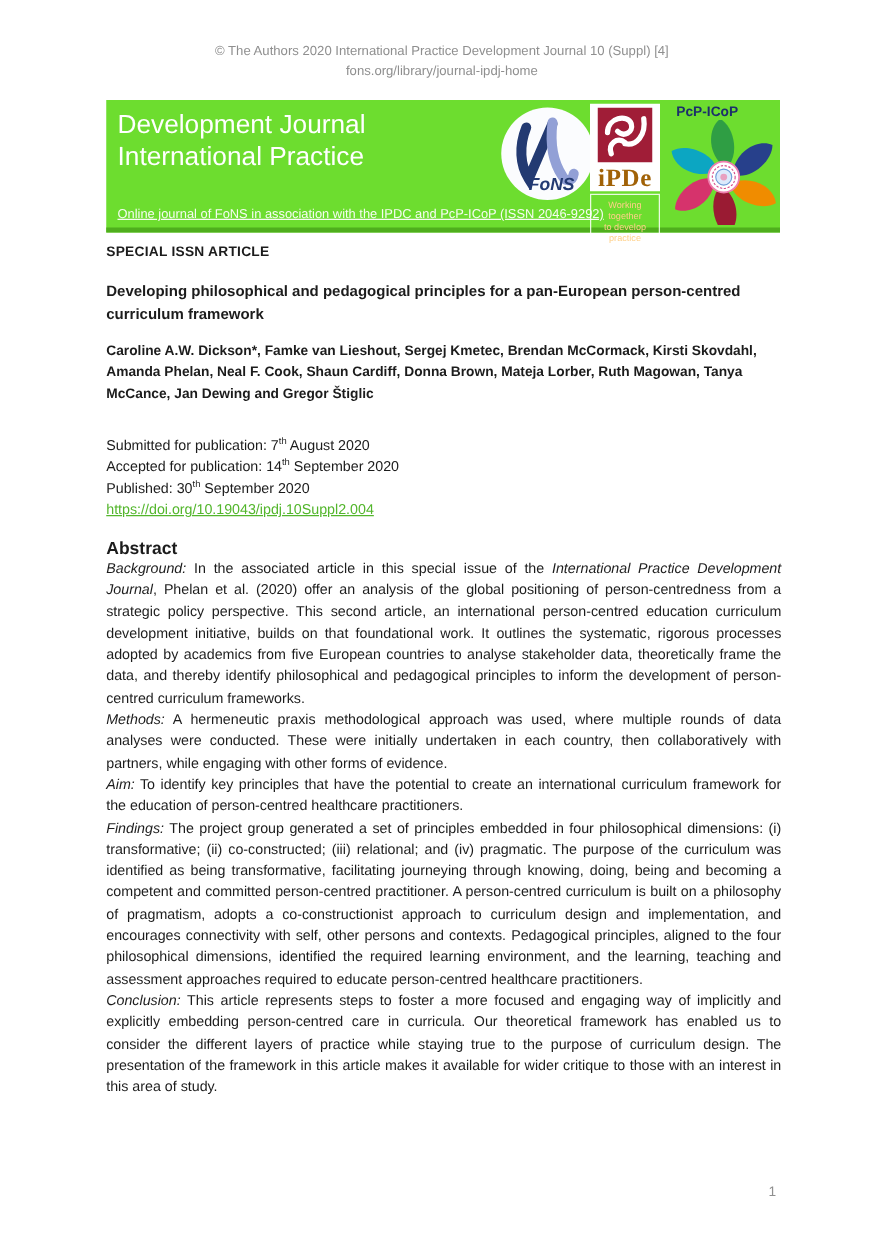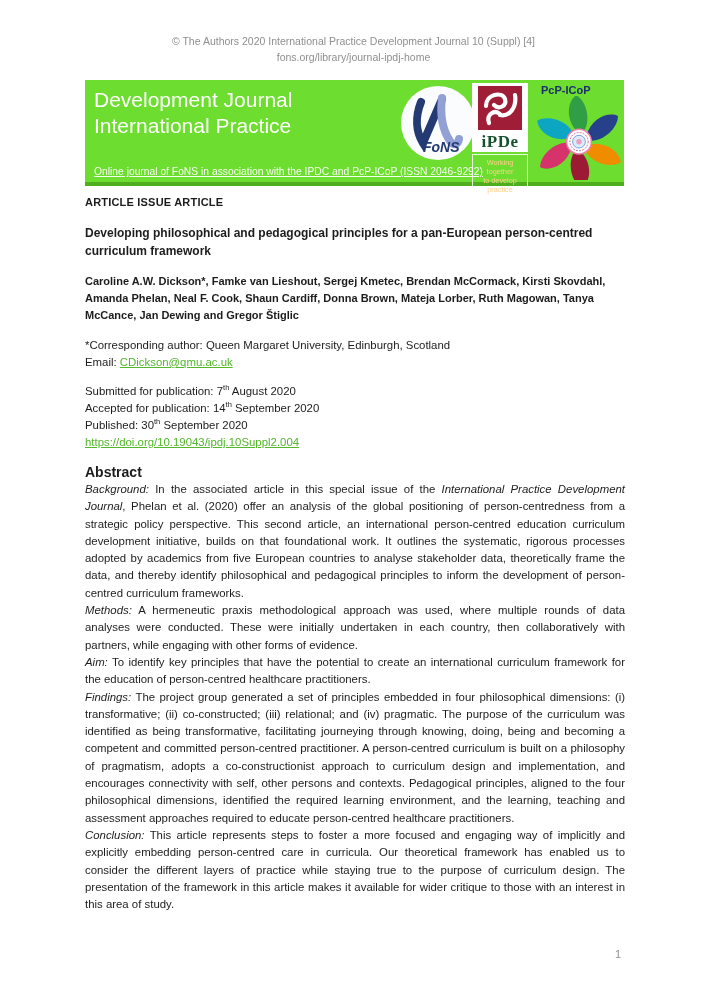--- a/index.html
+++ b/index.html
@@ -19,21 +19,21 @@
   }
   .banner-title { position:absolute; left:9px; top:7px; color:#ffffff; font-size:21px; line-height:26px; font-weight:400; }
   .banner-sub { position:absolute; left:9px; bottom:5px; color:rgba(255,255,255,0.93); font-size:10.3px; white-space:nowrap;text-decoration:underline; }
 
   
   .fons { position:absolute; left:315px; top:5px; width:76px; height:76px; }
 
   
   .ipde { position:absolute; left:387px; top:3px; width:56px; }
   .ipde-box { background:#ffffff; padding:3px 3px 2px 3px; text-align:center; }
-  .ipde-word { font-family:"Liberation Serif", serif; font-weight:bold; color:#14532d; font-size:17px; line-height:16px; letter-spacing:0.5px; }
+  .ipde-word { font-family:"Liberation Serif", serif; font-weight:bold; color:#a16207; font-size:20px; line-height:16px; letter-spacing:0.5px; }
   .ipde-tagline { margin-top:2px; border:1px solid rgba(255,255,255,0.85); padding:3px 1px; text-align:center;
                   color:#ffd089; font-size:7.3px; line-height:9px; }
 
   
   .pcp { position:absolute; left:450px; top:2px; width:88px; height:98px; }
   .pcp-label { color:#1c2f6b; font-weight:bold; font-size:11px; padding-left:6px; padding-top:2px; }
 
   
   .content { position:absolute; left:85px; top:196px; width:540px; }
   .kicker { font-weight:bold; font-size:11px; letter-spacing:0.2px; }
@@ -105,34 +105,30 @@
         <circle cx="46" cy="50" r="13.5" fill="#ffffff" stroke="#ef7fae" stroke-width="1.6"></circle>
         <circle cx="46" cy="50" r="10" fill="none" stroke="#d64d8a" stroke-width="1" stroke-dasharray="2,1.4"></circle>
         <circle cx="46" cy="50" r="7" fill="#dceafb" stroke="#6d9cd8" stroke-width="1"></circle>
         <circle cx="46" cy="50" r="3" fill="#e8a0c0"></circle>
       </g>
     </svg>
   </div>
 </div>
 
 <div class="content">
-  <div class="kicker">ARTICLE ISSUE ARTICLE</div>
+  <div class="kicker">SPECIAL ISSN ARTICLE</div>
 
   <div class="art-title">Developing philosophical and pedagogical principles for a pan-European person-centred curriculum framework</div>
 
   <div class="authors">Caroline A.W. Dickson*, Famke van Lieshout, Sergej Kmetec, Brendan McCormack, Kirsti Skovdahl, Amanda Phelan, Neal F. Cook, Shaun Cardiff, Donna Brown, Mateja Lorber, Ruth Magowan, Tanya McCance, Jan Dewing and Gregor Štiglic</div>
 
-  <div class="meta">
-    <p>*Corresponding author: Queen Margaret University, Edinburgh, Scotland</p>
-    <p><span>Email: </span><a class="green-link">CDickson@qmu.ac.uk</a></p>
-  </div>
 
   <div class="block-gap"></div>
 
-  <div class="meta" style="margin-top:0">
+  <div class="meta" style="margin-top:13px">
     <p><span>Submitted for publication: 7</span><sup>th</sup><span> August 2020</span></p>
     <p><span>Accepted for publication: 14</span><sup>th</sup><span> September 2020</span></p>
     <p><span>Published: 30</span><sup>th</sup><span> September 2020</span></p>
     <p><a class="green-link">https://doi.org/10.19043/ipdj.10Suppl2.004</a></p>
   </div>
 
   <div class="abstract-head">Abstract</div>
 
   <p class="abs"><span class="lead">Background:</span><span> In the associated article in this special issue of the </span><span class="it">International Practice Development Journal</span><span>, Phelan et al. (2020) offer an analysis of the global positioning of person-centredness from a strategic policy perspective. This second article, an international person-centred education curriculum development initiative, builds on that foundational work. It outlines the systematic, rigorous processes adopted by academics from five European countries to analyse stakeholder data, theoretically frame the data, and thereby identify philosophical and pedagogical principles to inform the development of person-centred curriculum frameworks.</span></p>
 

